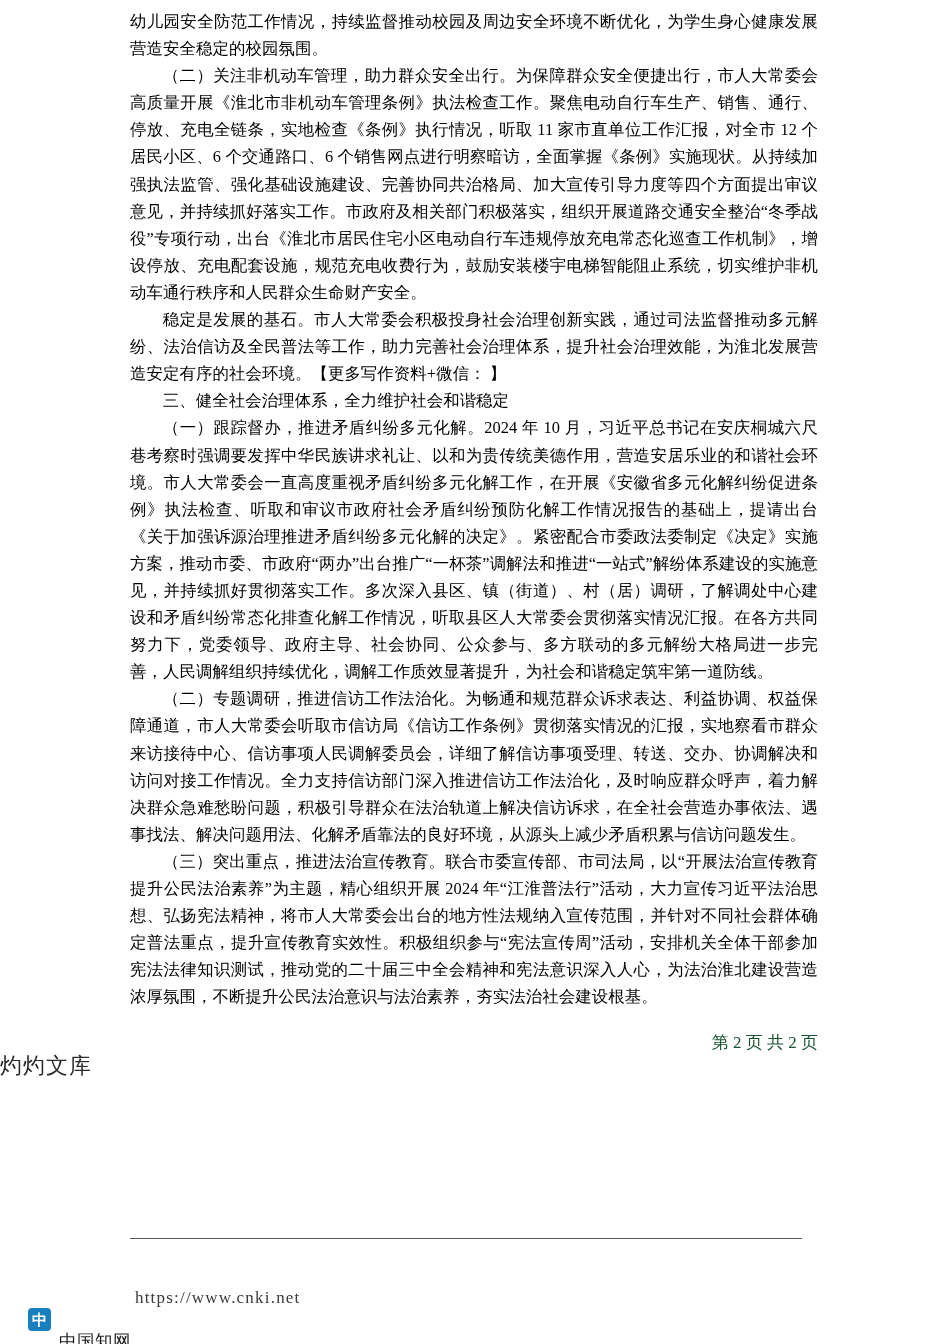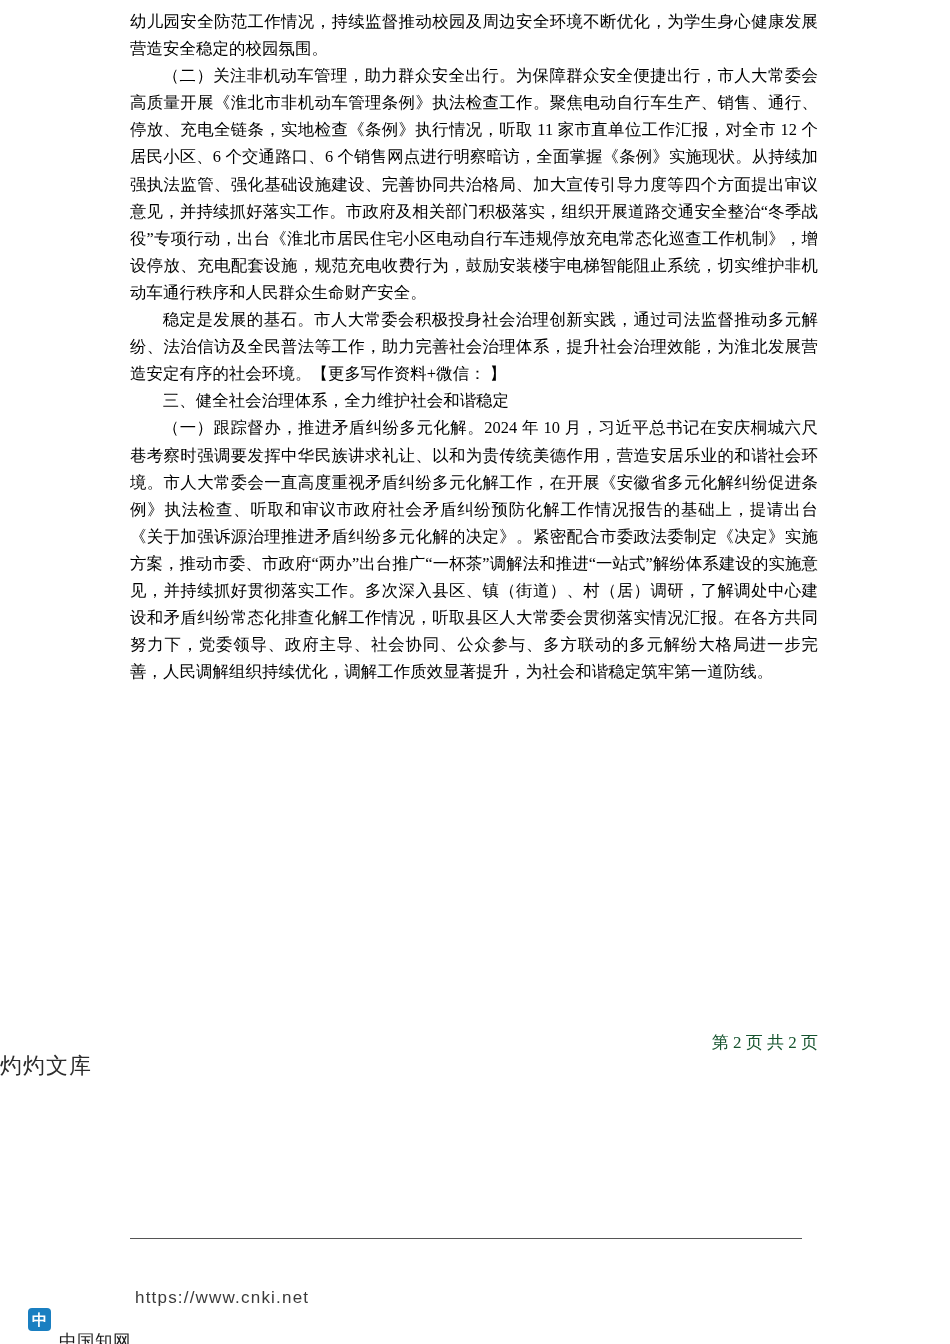--- a/index.html
+++ b/index.html
@@ -96,38 +96,40 @@
     font-family: "Liberation Sans", "DejaVu Sans", sans-serif;
     font-size: 17.5px;
     color: #1a1a1a;
     letter-spacing: 0.5px;
     margin-top: 44px;
   }
   .cnki-url {
     position: absolute;
     left: 135px;
     top: 1286px;
-    font-family: Liberation Sans, sans-serif;
+    font-family: Liberation Serif, serif;
     font-size: 17px;
     color: #3a3a3a;
     letter-spacing: 1.2px;
     white-space: nowrap;
   }
 </style>
 </head>
 <body>
 
 <div class="page">
 
   <div class="doc-body">
     <p class="para first indent" style="text-indent:0">幼儿园安全防范工作情况，持续监督推动校园及周边安全环境不断优化，为学生身心健康发展营造安全稳定的校园氛围。</p>
     <p class="para indent">（二）关注非机动车管理，助力群众安全出行。为保障群众安全便捷出行，市人大常委会高质量开展《淮北市非机动车管理条例》执法检查工作。聚焦电动自行车生产、销售、通行、停放、充电全链条，实地检查《条例》执行情况，听取 11 家市直单位工作汇报，对全市 12 个居民小区、6 个交通路口、6 个销售网点进行明察暗访，全面掌握《条例》实施现状。从持续加强执法监管、强化基础设施建设、完善协同共治格局、加大宣传引导力度等四个方面提出审议意见，并持续抓好落实工作。市政府及相关部门积极落实，组织开展道路交通安全整治“冬季战役”专项行动，出台《淮北市居民住宅小区电动自行车违规停放充电常态化巡查工作机制》，增设停放、充电配套设施，规范充电收费行为，鼓励安装楼宇电梯智能阻止系统，切实维护非机动车通行秩序和人民群众生命财产安全。</p>
     <p class="para indent">稳定是发展的基石。市人大常委会积极投身社会治理创新实践，通过司法监督推动多元解纷、法治信访及全民普法等工作，助力完善社会治理体系，提升社会治理效能，为淮北发展营造安定有序的社会环境。【更多写作资料+微信： 】</p>
     <p class="para indent">三、健全社会治理体系，全力维护社会和谐稳定</p>
     <p class="para indent">（一）跟踪督办，推进矛盾纠纷多元化解。2024 年 10 月，习近平总书记在安庆桐城六尺巷考察时强调要发挥中华民族讲求礼让、以和为贵传统美德作用，营造安居乐业的和谐社会环境。市人大常委会一直高度重视矛盾纠纷多元化解工作，在开展《安徽省多元化解纠纷促进条例》执法检查、听取和审议市政府社会矛盾纠纷预防化解工作情况报告的基础上，提请出台《关于加强诉源治理推进矛盾纠纷多元化解的决定》。紧密配合市委政法委制定《决定》实施方案，推动市委、市政府“两办”出台推广“一杯茶”调解法和推进“一站式”解纷体系建设的实施意见，并持续抓好贯彻落实工作。多次深入县区、镇（街道）、村（居）调研，了解调处中心建设和矛盾纠纷常态化排查化解工作情况，听取县区人大常委会贯彻落实情况汇报。在各方共同努力下，党委领导、政府主导、社会协同、公众参与、多方联动的多元解纷大格局进一步完善，人民调解组织持续优化，调解工作质效显著提升，为社会和谐稳定筑牢第一道防线。</p>
+    <p class="para indent">（二）专题调研，推进信访工作法治化。为畅通和规范群众诉求表达、利益协调、权益保障通道，市人大常委会听取市信访局《信访工作条例》贯彻落实情况的汇报，实地察看市群众来访接待中心、信访事项人民调解委员会，详细了解信访事项受理、转送、交办、协调解决和访问对接工作情况。全力支持信访部门深入推进信访工作法治化，及时响应群众呼声，着力解决群众急难愁盼问题，积极引导群众在法治轨道上解决信访诉求，在全社会营造办事依法、遇事找法、解决问题用法、化解矛盾靠法的良好环境，从源头上减少矛盾积累与信访问题发生。</p>
+    <p class="para indent">（三）突出重点，推进法治宣传教育。联合市委宣传部、市司法局，以“开展法治宣传教育提升公民法治素养”为主题，精心组织开展 2024 年“江淮普法行”活动，大力宣传习近平法治思想、弘扬宪法精神，将市人大常委会出台的地方性法规纳入宣传范围，并针对不同社会群体确定普法重点，提升宣传教育实效性。积极组织参与“宪法宣传周”活动，安排机关全体干部参加宪法法律知识测试，推动党的二十届三中全会精神和宪法意识深入人心，为法治淮北建设营造浓厚氛围，不断提升公民法治意识与法治素养，夯实法治社会建设根基。</p>
   </div>
 
   <div class="footer-pageno">第 2 页 共 2 页</div>
 
   <div class="watermark-left">灼灼文库</div>
 
   <div class="footer-rule"></div>
 
   <div class="cnki-brand">
     <span class="cnki-logo">中</span>

